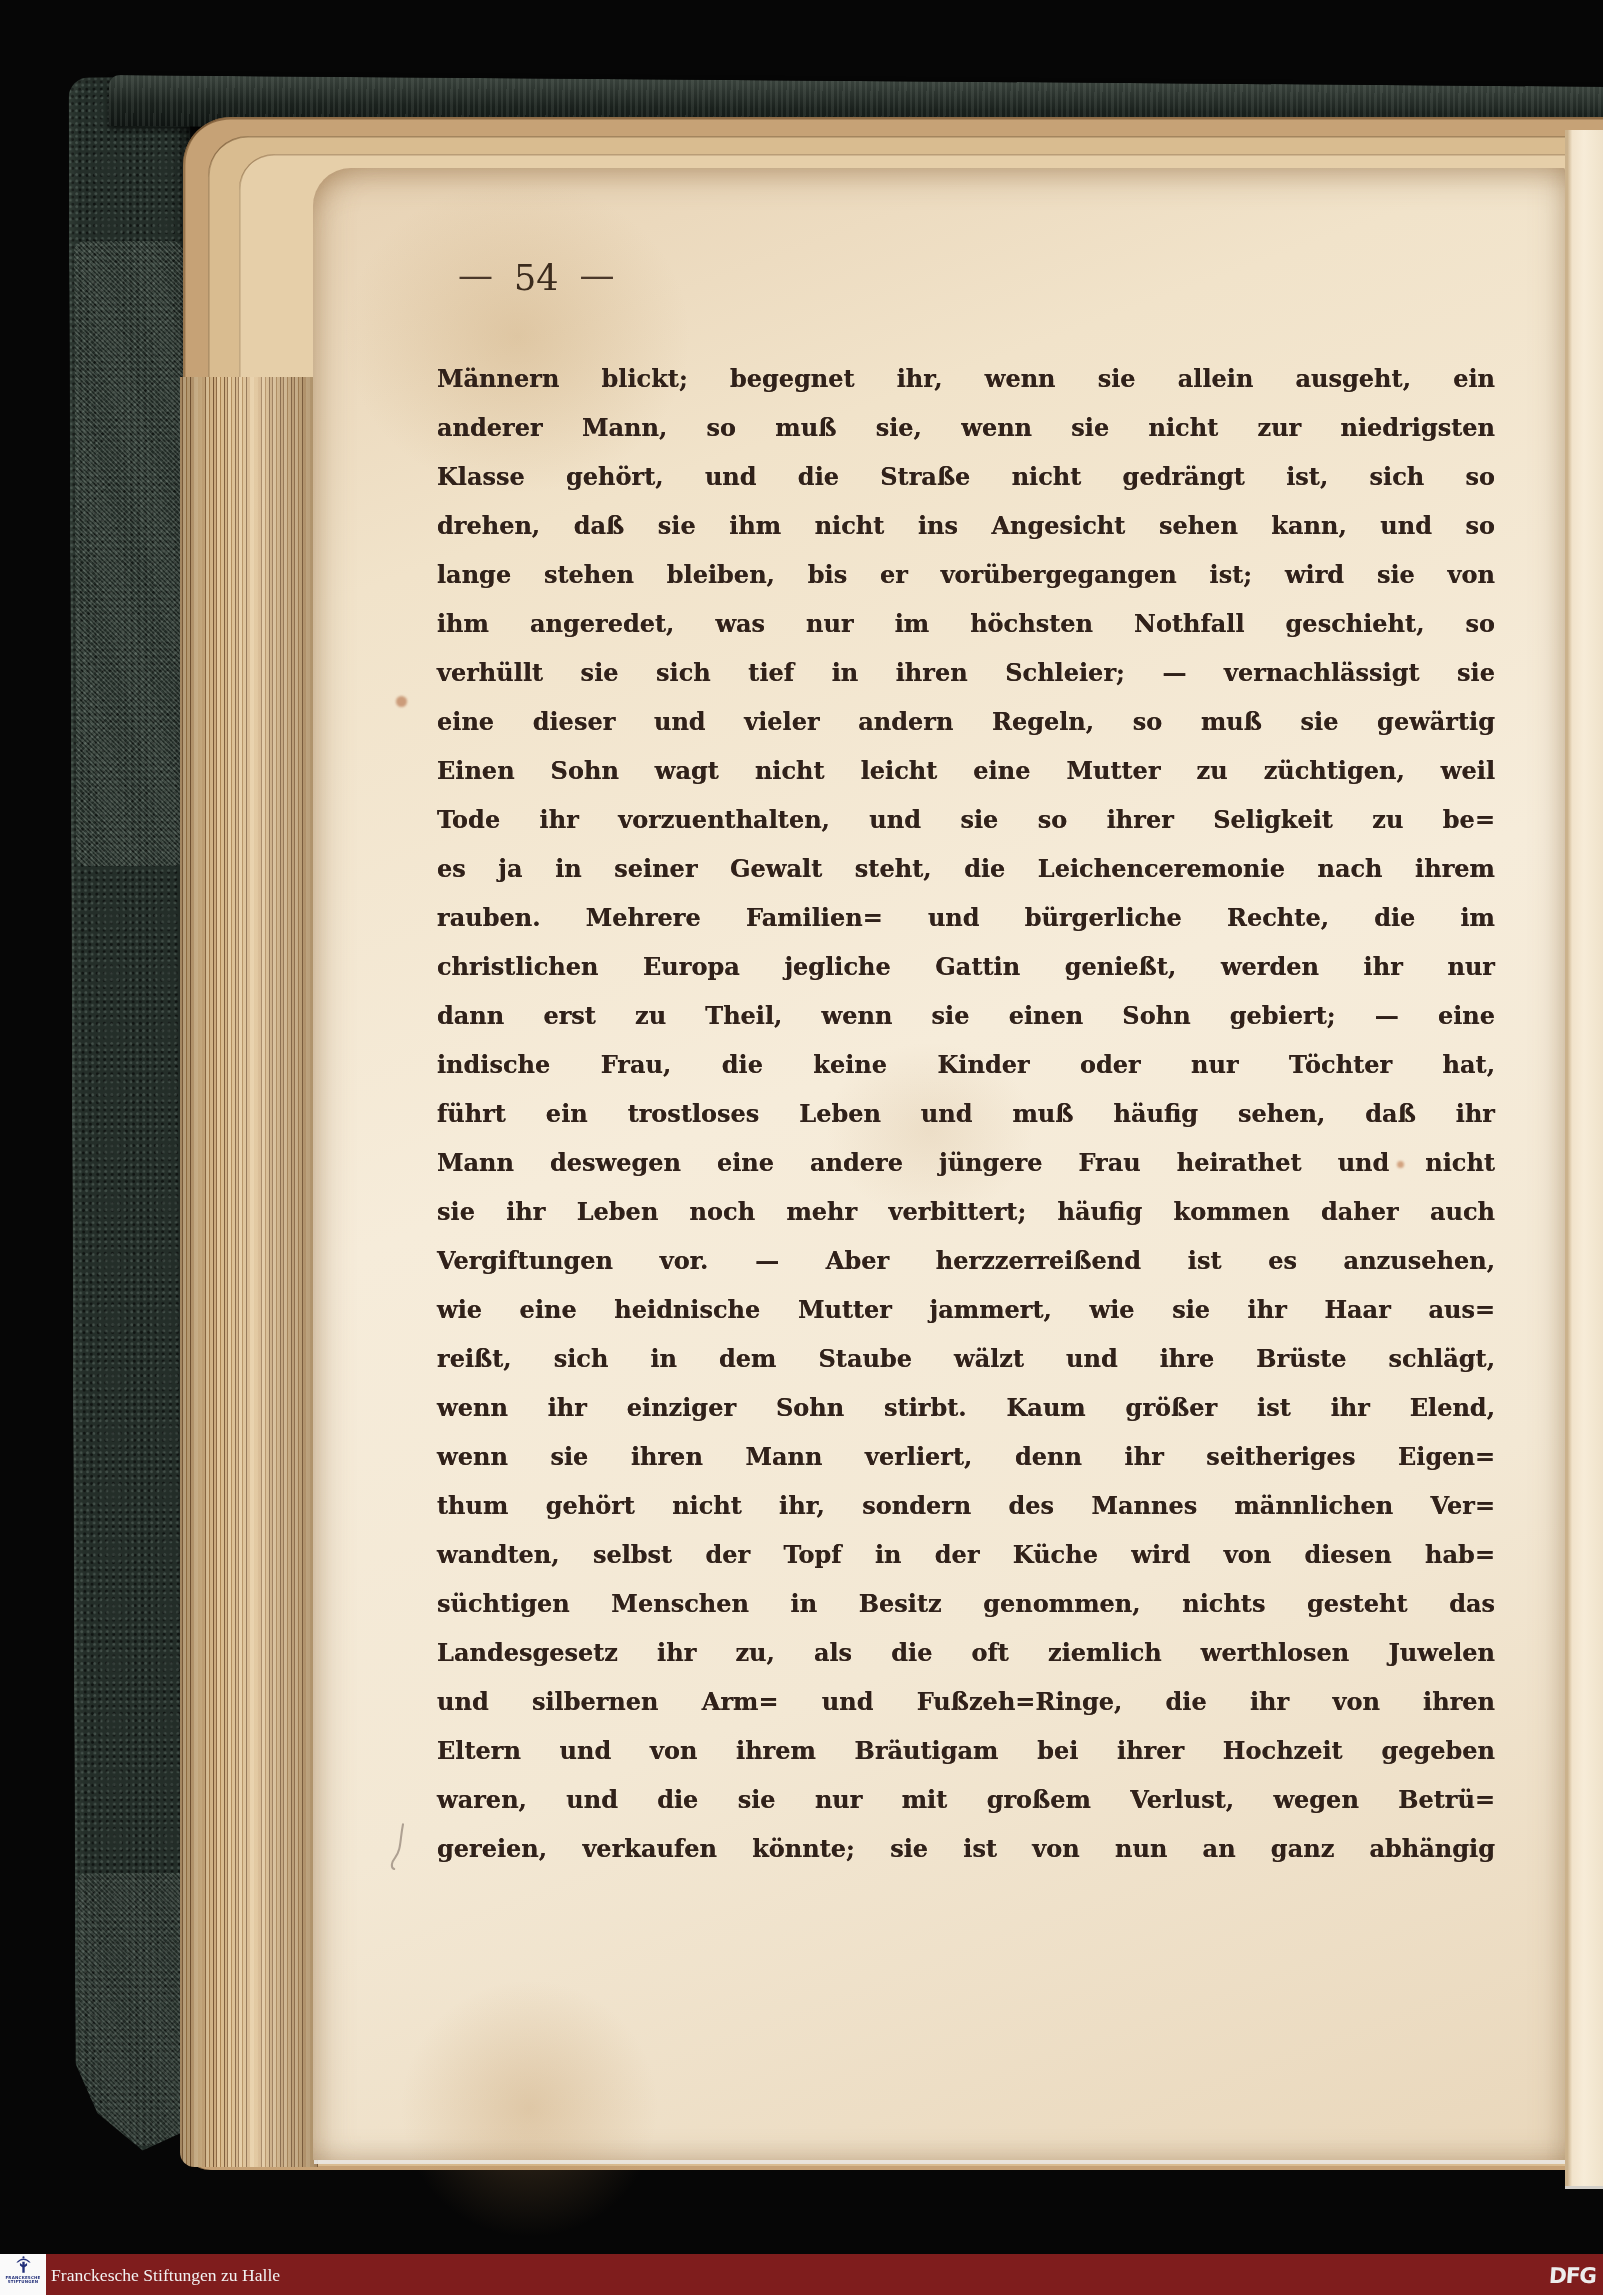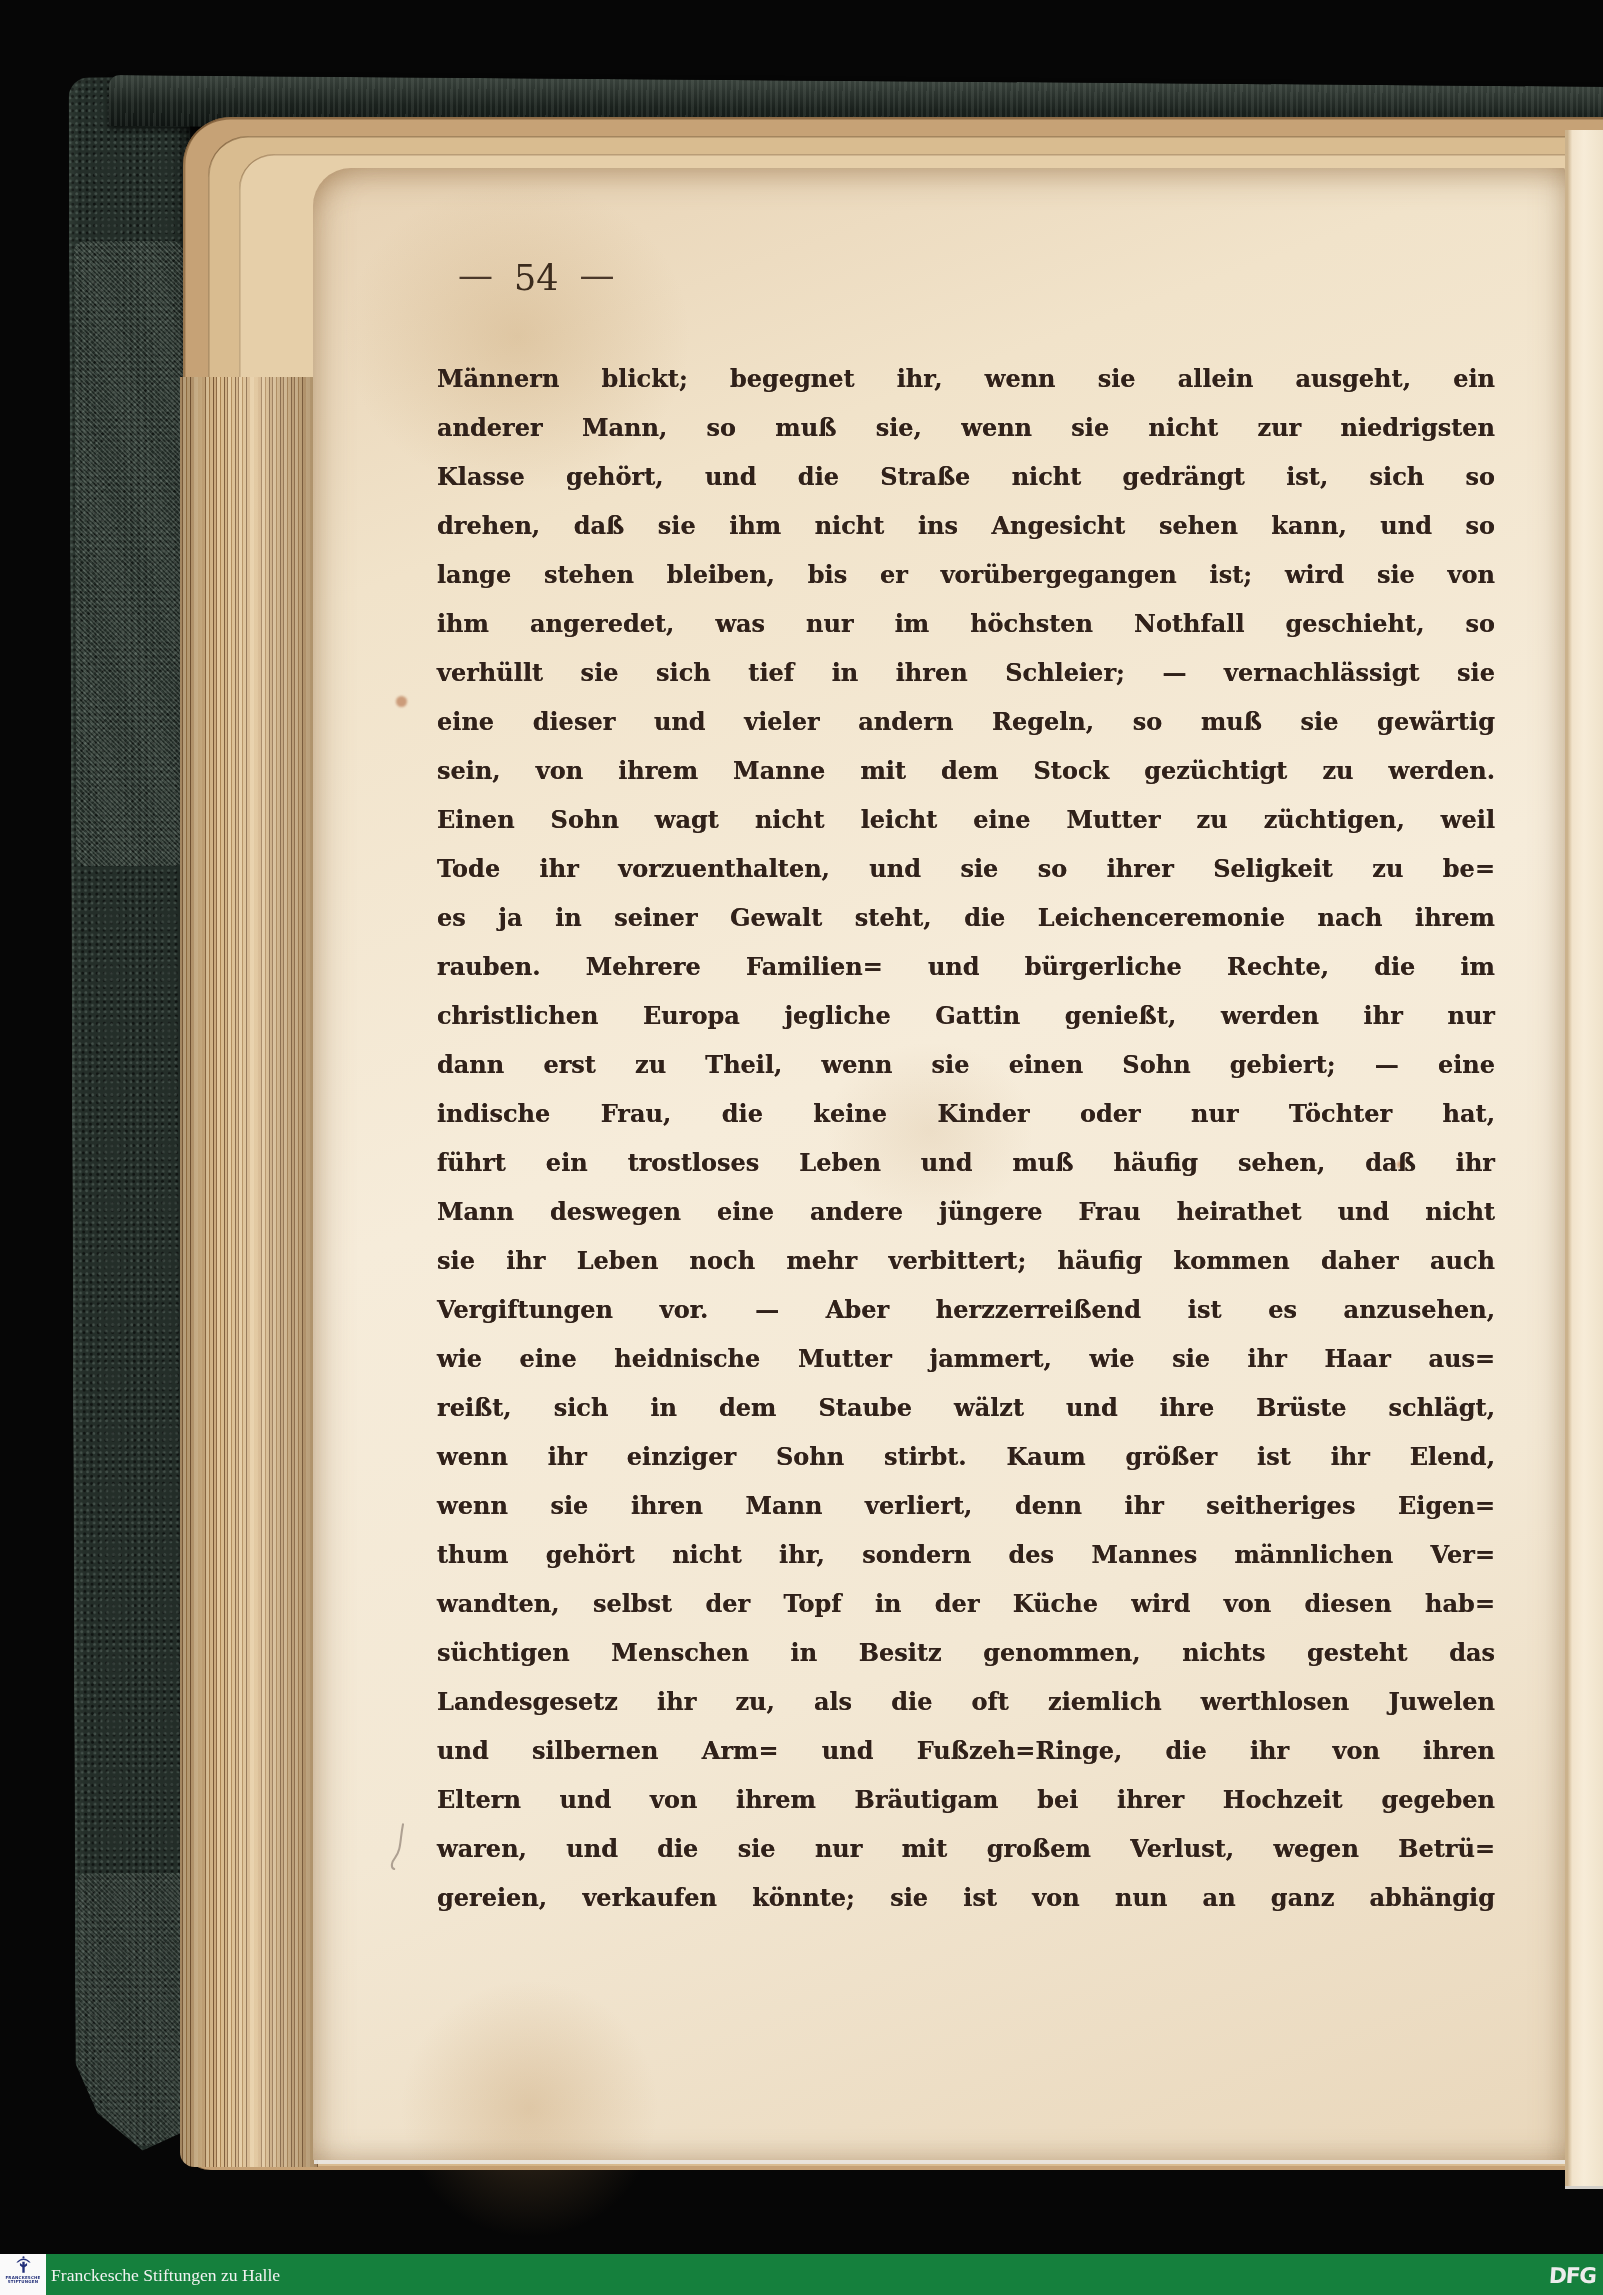--- a/index.html
+++ b/index.html
@@ -104,21 +104,21 @@
   }
   .pagenum .dash{margin:0 21px;position:relative;top:-3.2px;color:#4a382a;}
   .textblock{position:absolute;left:124px;top:186px;width:1058px;}
   .line{
     height:49px;line-height:49px;font-size:24px;font-weight:700;color:#30211a;
     text-align:justify;text-align-last:justify;
     text-shadow:0 0 0.5px rgba(48,33,26,.75);
   }
   .pencil-mark{position:absolute;left:74px;top:1653px;opacity:.75;}
   
-  .footer-bar{position:absolute;left:0;top:2254px;width:1604px;height:42px;background:#15803d;}
+  .footer-bar{position:absolute;left:0;top:2254px;width:1604px;height:42px;background:#7f1d1d;}
   .logo-box{
     position:absolute;left:0;top:0;width:46px;height:42px;background:#fafafa;
     display:flex;flex-direction:column;align-items:center;padding-top:2.4px;box-sizing:border-box;
   }
   .logo-text{
     font-family:"DejaVu Sans", sans-serif;font-size:4px;line-height:4.8px;font-weight:bold;
     color:#23307a;text-align:center;letter-spacing:0.2px;margin-top:1.6px;
   }
   .institution{
     position:absolute;left:51px;top:0;height:42px;line-height:42px;
@@ -164,21 +164,20 @@
 
     <div class="textblock">
       <div class="line">Männern blickt; begegnet ihr, wenn sie allein ausgeht, ein</div>
       <div class="line">anderer Mann, so muß sie, wenn sie nicht zur niedrigsten</div>
       <div class="line">Klasse gehört, und die Straße nicht gedrängt ist, sich so</div>
       <div class="line">drehen, daß sie ihm nicht ins Angesicht sehen kann, und so</div>
       <div class="line">lange stehen bleiben, bis er vorübergegangen ist; wird sie von</div>
       <div class="line">ihm angeredet, was nur im höchsten Nothfall geschieht, so</div>
       <div class="line">verhüllt sie sich tief in ihren Schleier; — vernachlässigt sie</div>
       <div class="line">eine dieser und vieler andern Regeln, so muß sie gewärtig</div>
-      <div class="line">sein, von ihrem Manne mit dem Stock gezüchtigt zu werden.</div>
       <div class="line">Einen Sohn wagt nicht leicht eine Mutter zu züchtigen, weil</div>
       <div class="line">Tode ihr vorzuenthalten, und sie so ihrer Seligkeit zu be=</div>
       <div class="line">es ja in seiner Gewalt steht, die Leichenceremonie nach ihrem</div>
       <div class="line">rauben. Mehrere Familien= und bürgerliche Rechte, die im</div>
       <div class="line">christlichen Europa jegliche Gattin genießt, werden ihr nur</div>
       <div class="line">dann erst zu Theil, wenn sie einen Sohn gebiert; — eine</div>
       <div class="line">indische Frau, die keine Kinder oder nur Töchter hat,</div>
       <div class="line">führt ein trostloses Leben und muß häufig sehen, daß ihr</div>
       <div class="line">Mann deswegen eine andere jüngere Frau heirathet und nicht</div>
       <div class="line">sie ihr Leben noch mehr verbittert; häufig kommen daher auch</div>

